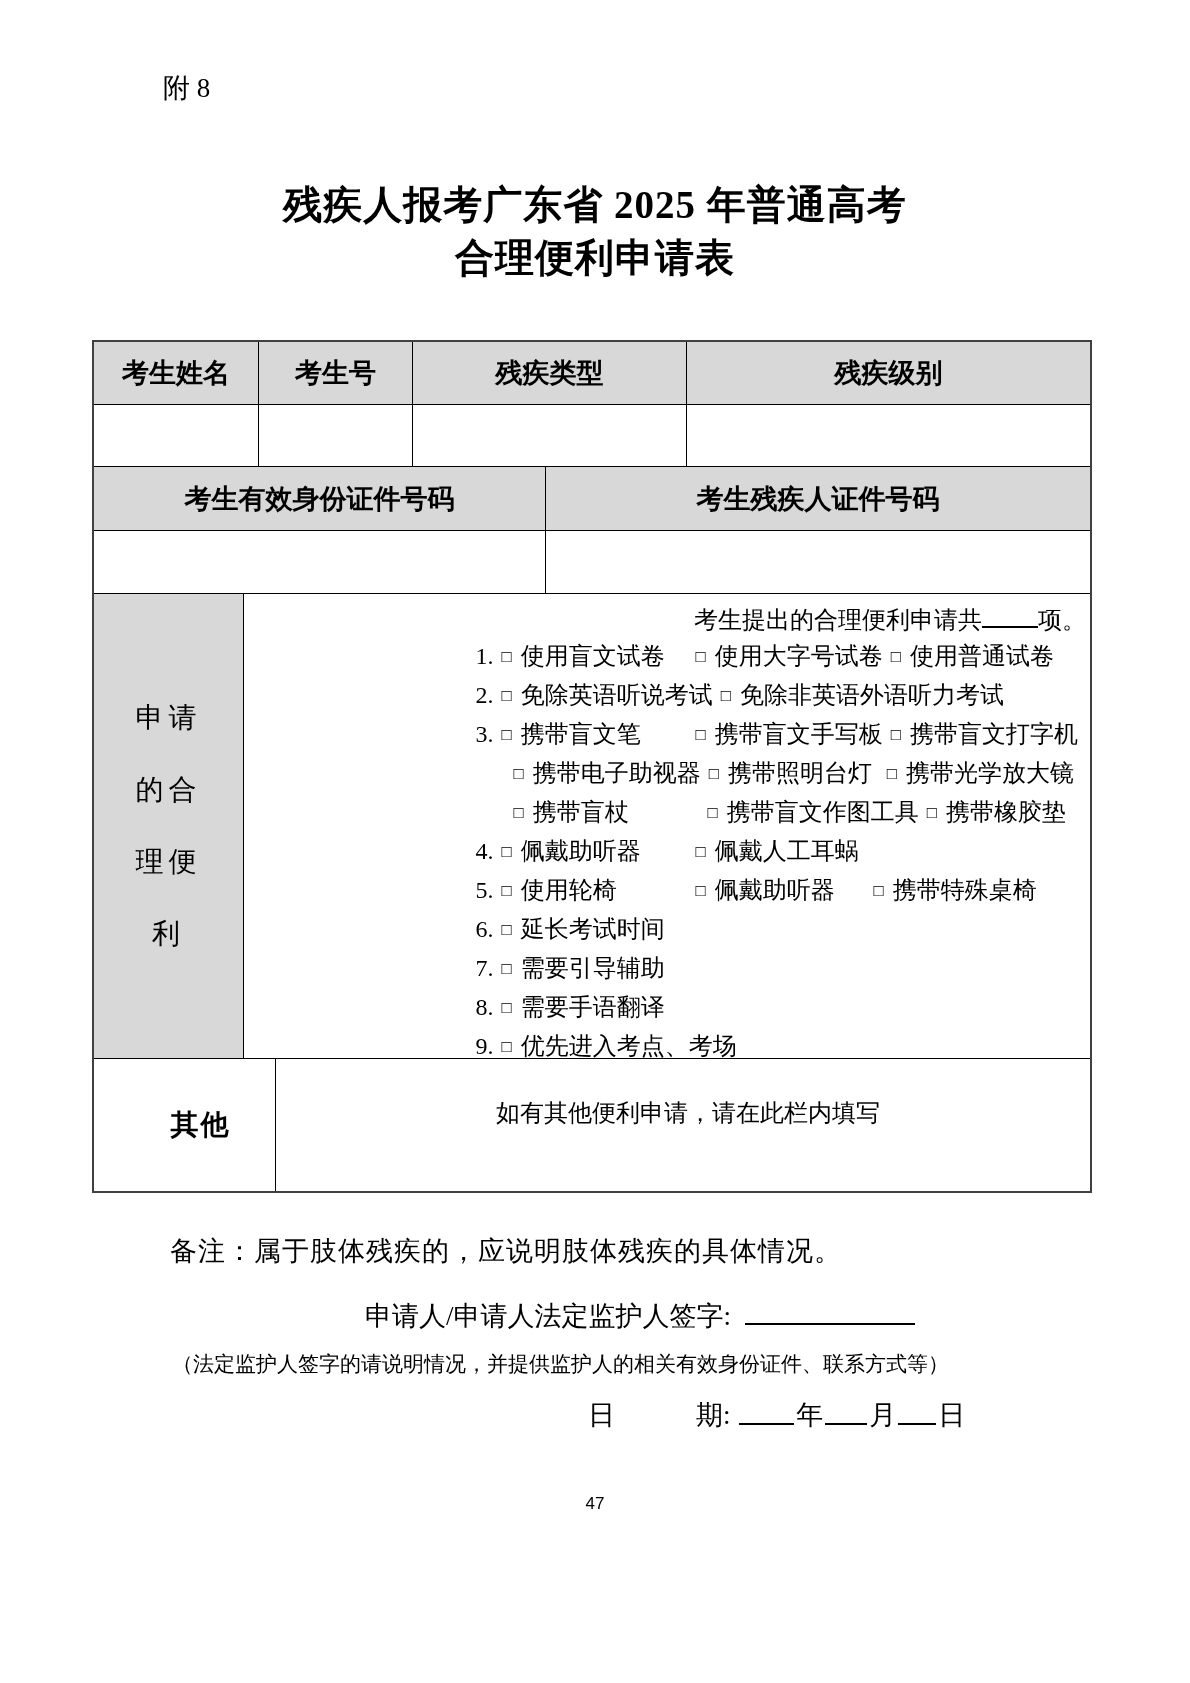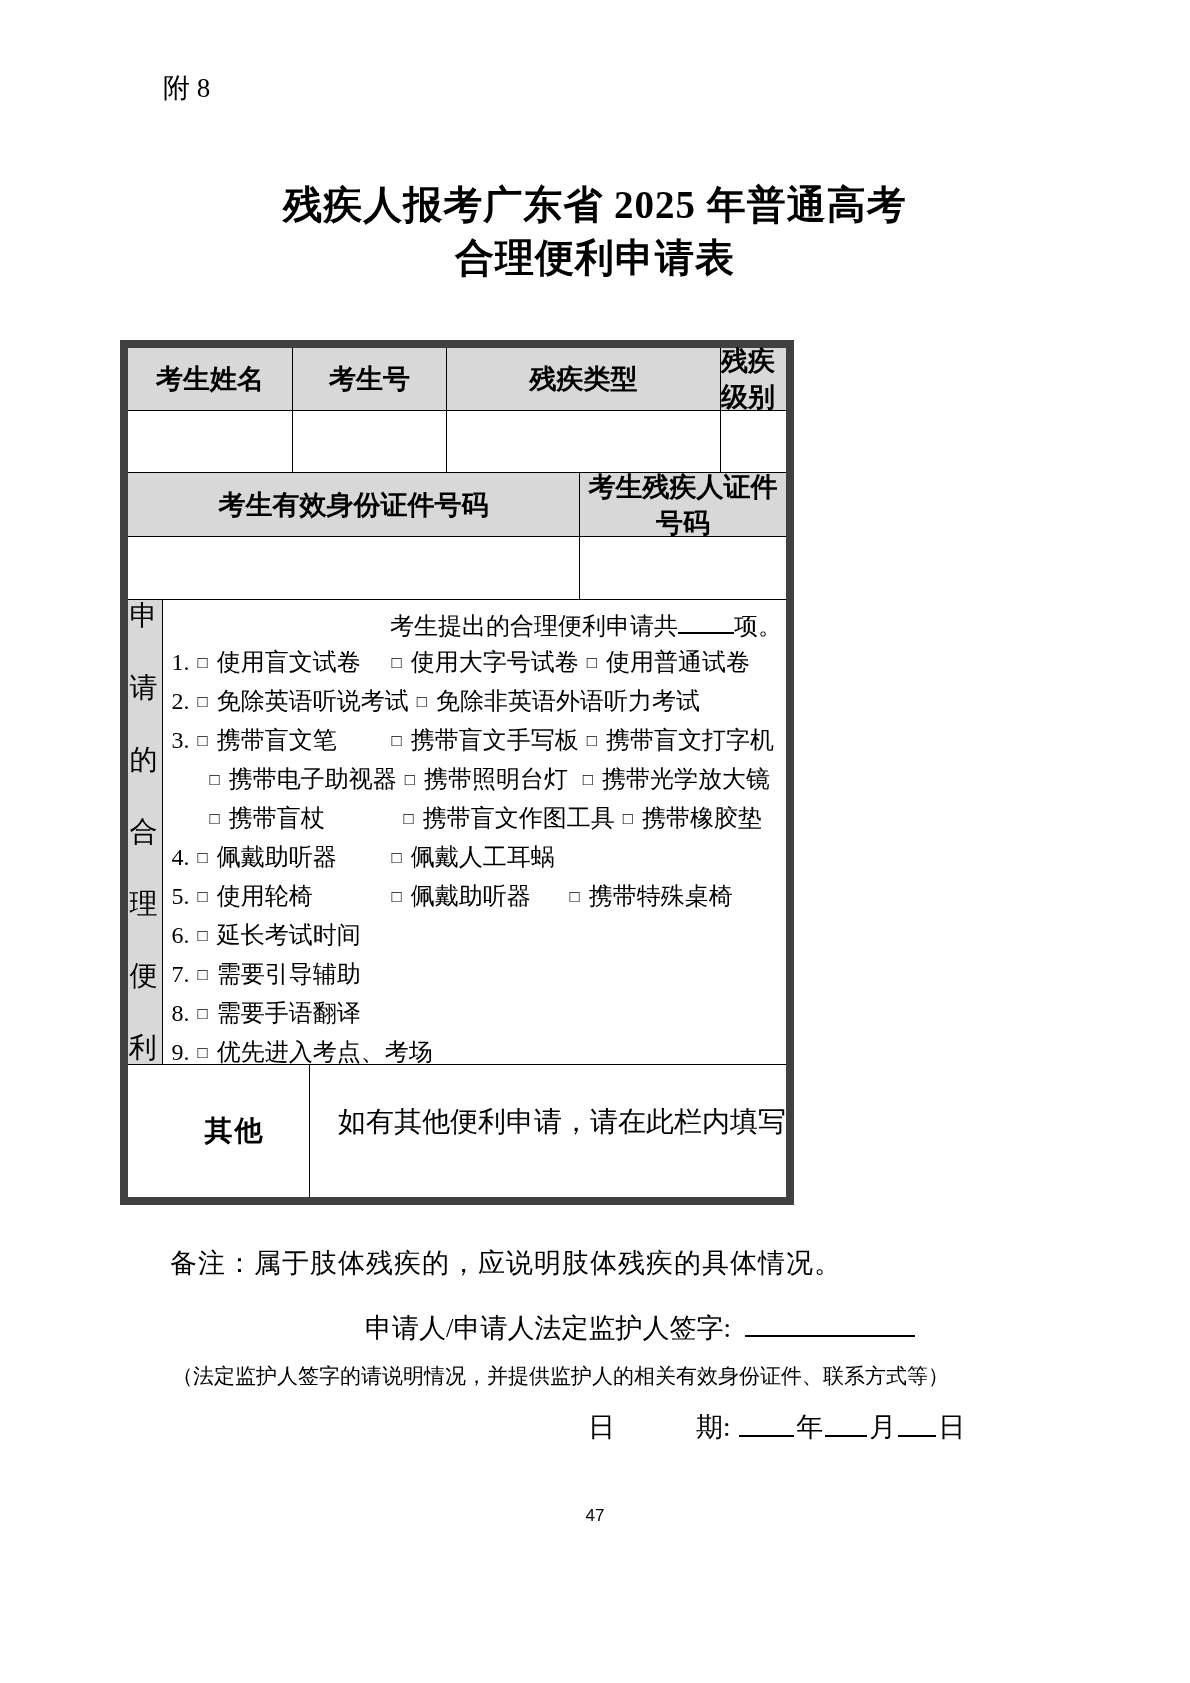--- a/index.html
+++ b/index.html
@@ -6,21 +6,21 @@
   html,body { margin:0; padding:0; }
   body {
     width:1190px; height:1683px; background:#ffffff; color:#000;
     font-family:"Liberation Serif","DejaVu Serif",serif;
     position:relative; overflow:hidden;
   }
   .attachment-tag { padding-top:62px; margin-left:163px; font-size:27px;margin-top:8px; }
   .doc-title { margin-top:72px; text-align:center; font-weight:bold; font-size:39px; line-height:1.36; letter-spacing:1px; }
 
   .form-table {
-    margin:56px 0 0 120px; width:674px; border:8px solid #404040;
+    margin:56px 0 0 92px; width:1000px; border:2px solid #404040;
   }
   .t-row { display:flex; width:100%; }
   .t-row + .t-row { border-top:1px solid #000; }
   .cell { border-right:1px solid #000; display:flex; align-items:center; justify-content:center; }
   .cell:last-child { border-right:none; }
   .shaded { background:#d8d8d8; }
   .hdr { font-weight:bold; font-size:27px; }
 
   
   .row-h1, .row-v1 { height:62px; }
@@ -38,21 +38,21 @@
   .acc-line { line-height:36px; white-space:nowrap; }
   .acc-num { display:inline-block; width:26px; }
   .acc-num.empty { width:38px; }
   .cbx { font-size:17px; display:inline-block; margin-right:9px; transform:translateY(-2px); }
   .opt { display:inline-block; margin-right:8px; }
   .opt-0 { min-width:186px; }
   .opt-1 { min-width:170px; }
 
   .row-other { height:133px;padding-left:32px; }
   .other-label { width:150px; font-weight:bold; font-size:28px; letter-spacing:2px; }
-  .other-content { flex:1; align-items:flex-start; justify-content:flex-end; padding:38px 0 0 10px; font-size:28px; }
+  .other-content { flex:1; align-items:flex-start; justify-content:center; padding:38px 0 0 10px; font-size:24px; }
 
   .blank { display:inline-block; border-bottom:2px solid #000; height:1.05em; vertical-align:baseline; }
   .blank-intro { width:56px; }
   .blank-sign { width:170px; margin-left:14px; }
   .blank-year { width:55px; margin:0 2px; }
   .blank-mon { width:42px; margin:0 2px; }
   .blank-day { width:38px; margin:0 2px; }
 
   .remark-line { margin:40px 0 0 170px; font-size:27px; letter-spacing:1px; }
   .sign-line { margin:28px 0 0 0; padding-left:90px; text-align:center; font-size:27px; }

